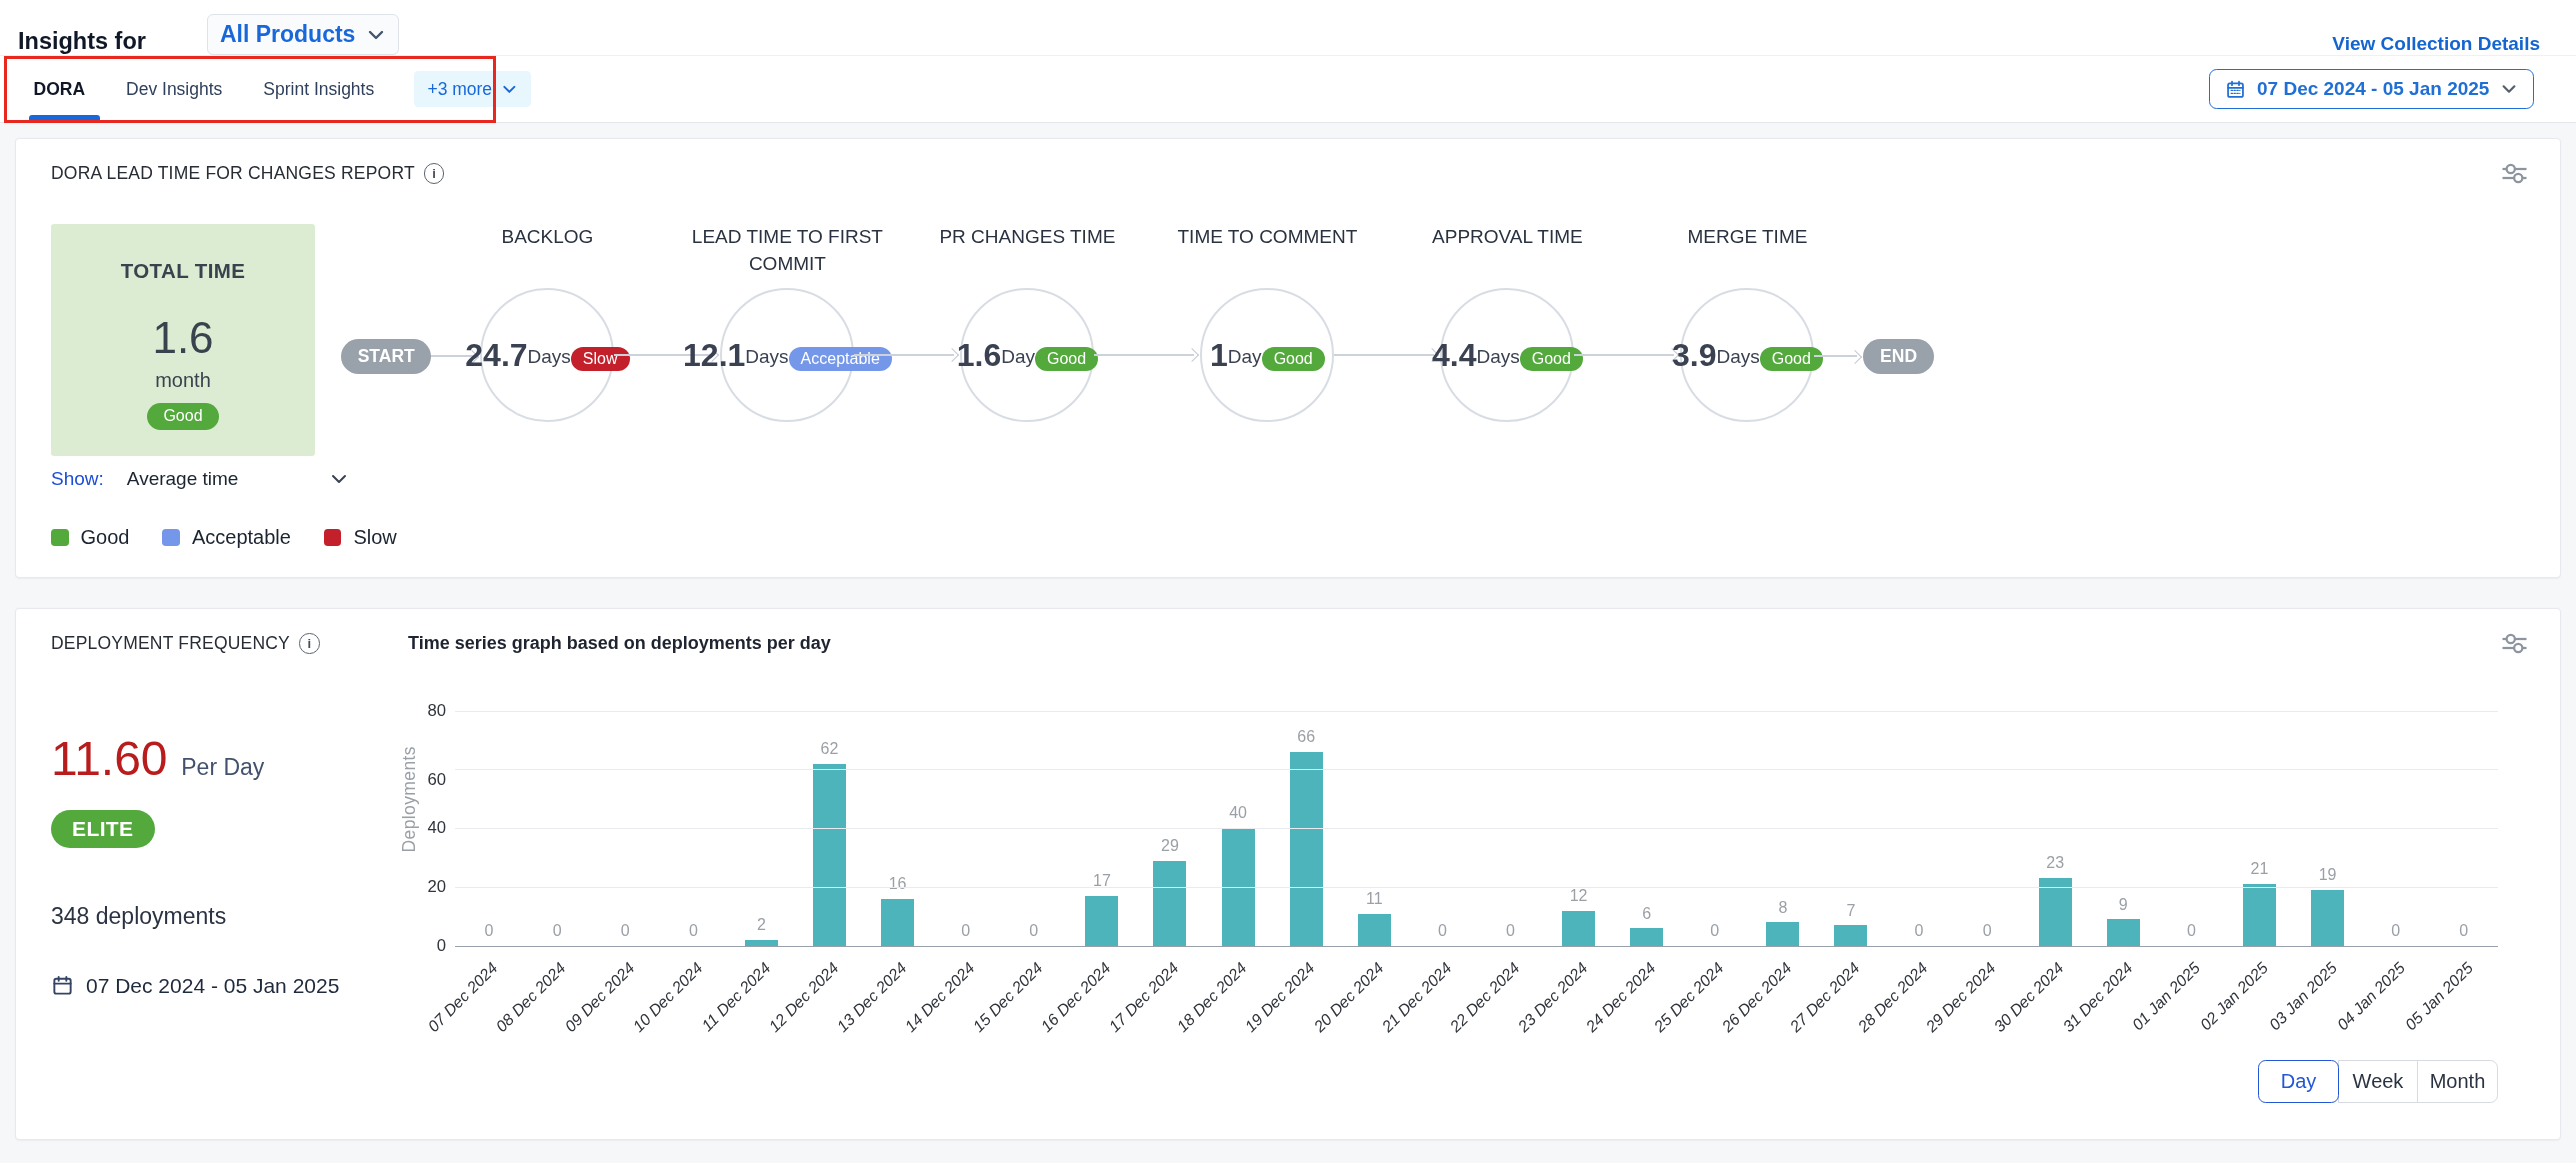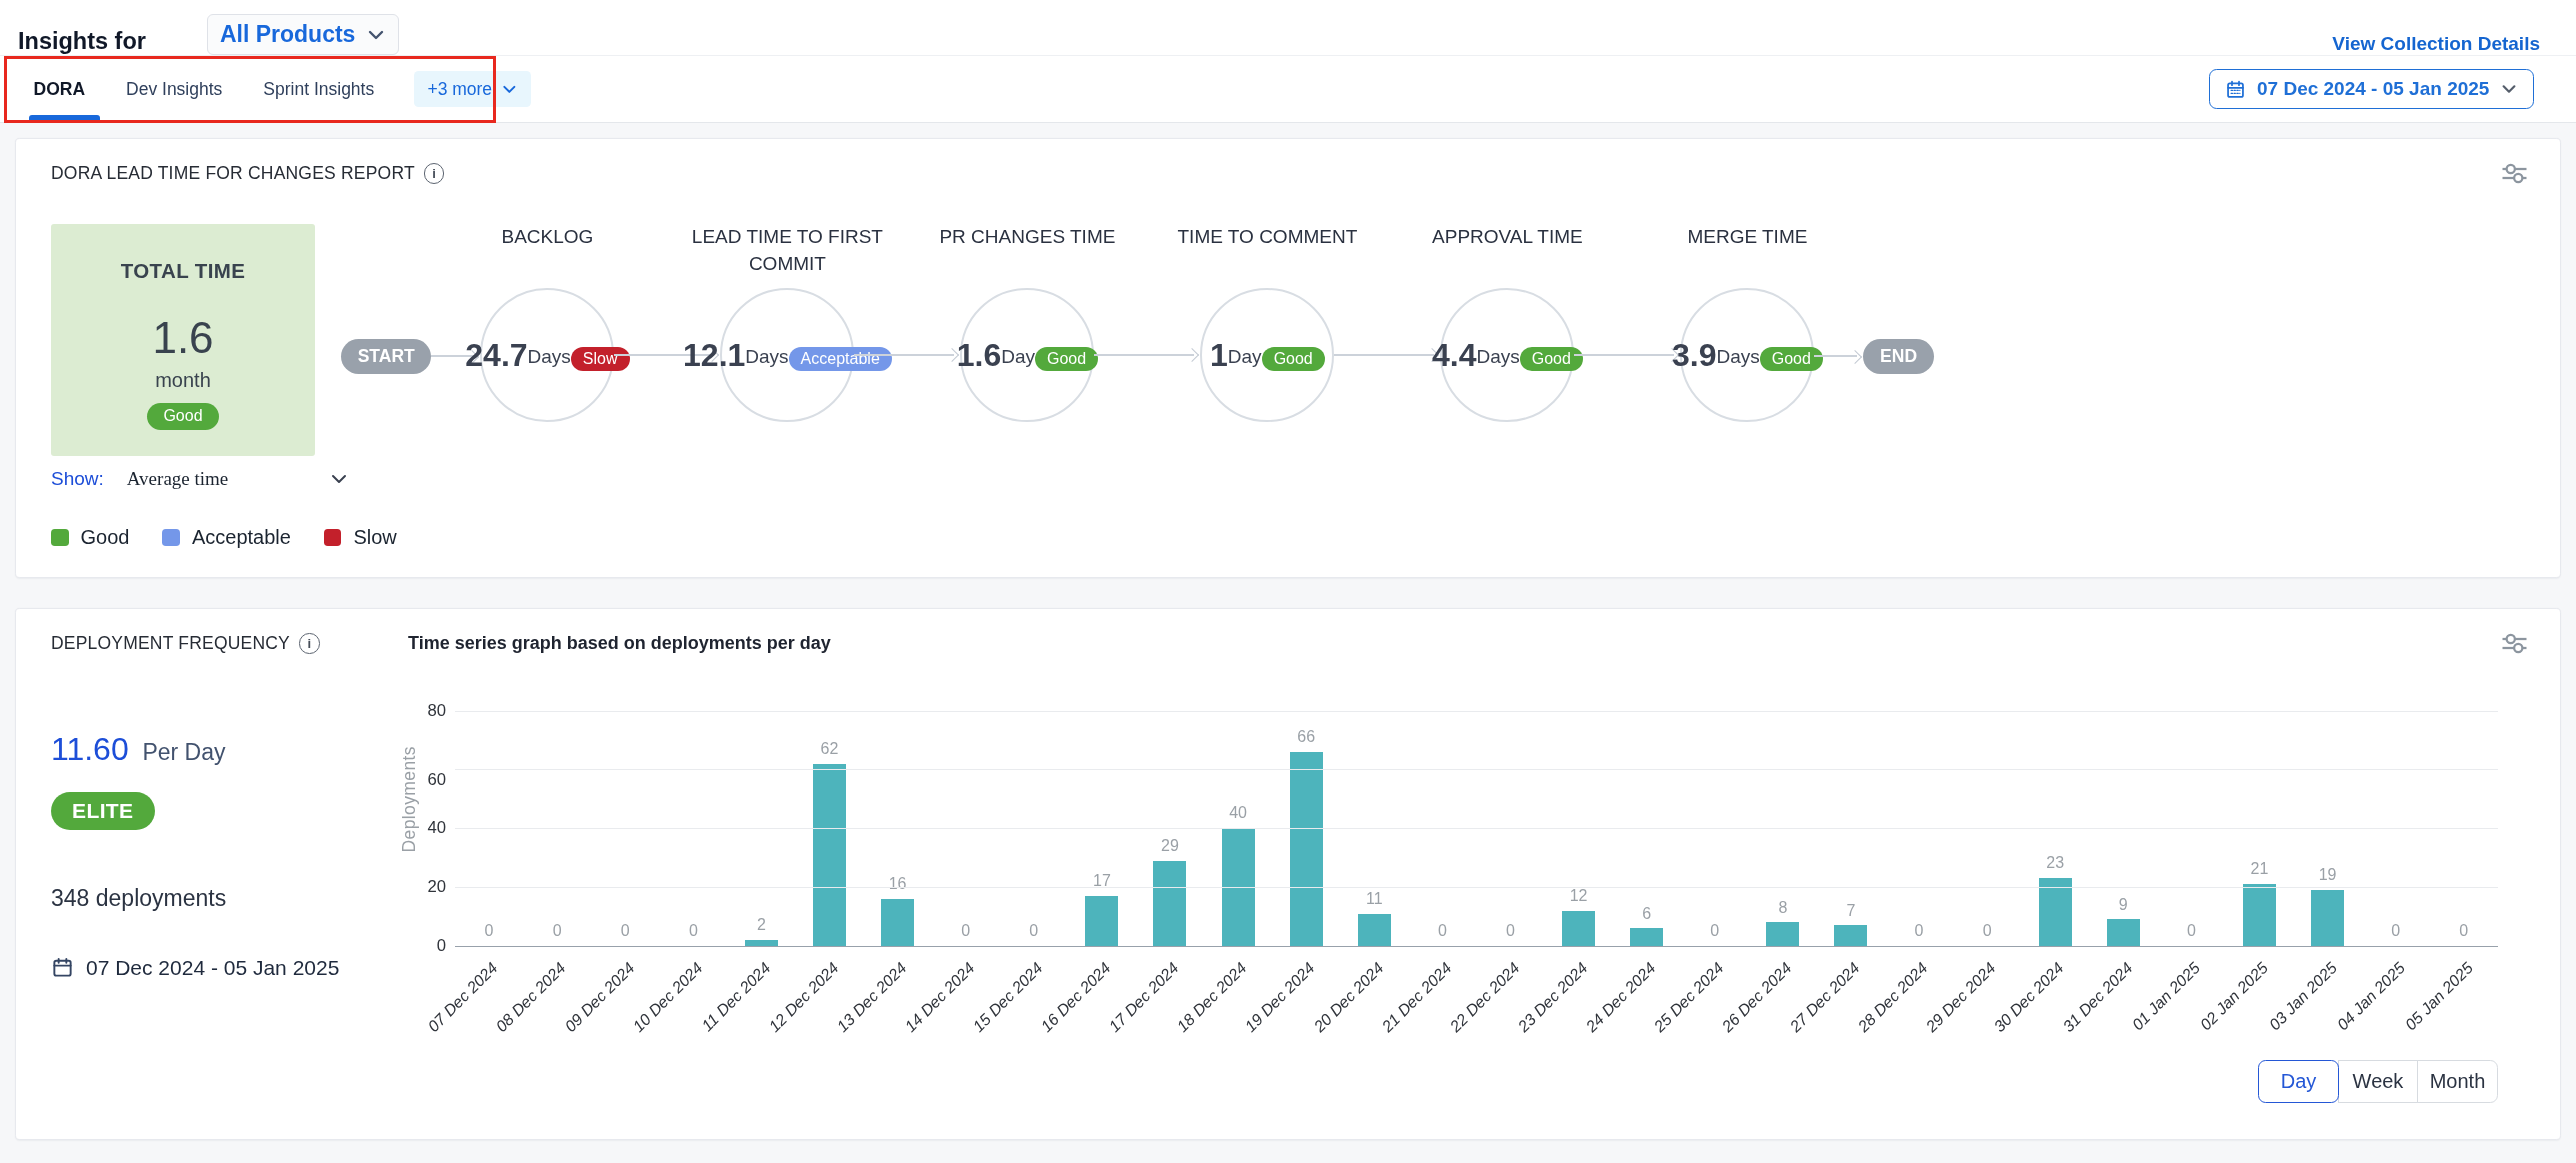--- a/index.html
+++ b/index.html
@@ -63,33 +63,33 @@
   .stage { position: relative; width: 134px; padding-top: 64px; display: flex; justify-content: center; }
   .stage-title { position: absolute; top: 0; left: 50%; transform: translateX(-50%); width: 252px;
     text-align: center; font-size: 19px; line-height: 1.4; color: #2a3140; }
   .stage-circle { width: 134px; height: 134px; border: 2.3px solid #d8dde3; border-radius: 50%; background: #fff;
     display: flex; flex-direction: row; align-items: center; justify-content: center; }
   .stage-circle .val { font-size: 32px; font-weight: 600; color: #3a4150; }
   .stage-circle .unit { font-size: 19px; color: #3a4150; margin-top: 3px; }
   .stage-circle .badge { margin-top: 7.6px; padding: 3px 12px; }
   .show-row { width: 298px; display: flex; align-items: center; margin-top: 12px; cursor: pointer; }
   .show-label { font-size: 19px; color: #1d4ed8; }
-  .show-value { font-size: 19px; color: #1b2430; margin-left: 23px; font-family: Liberation Serif, serif; }
+  .show-value { font-size: 19px; color: #1b2430; margin-left: 23px; }
   .show-row .chev { margin-left: auto; color: #3a4150; }
   .legend { display: flex; align-items: center; gap: 33px; margin-top: 36px; }
   .legend-item { display: flex; align-items: center; gap: 12px; font-size: 20px; color: #1b2430; }
   .legend-swatch { width: 17.5px; height: 17.5px; border-radius: 3.8px; }
 
   
   .dep-title-wrap { width: 357px; display: flex; align-items: center; flex: none; }
   .subtitle { font-size: 18px; font-weight: 700; color: #1f2430; }
   .deploy-content { display: flex; align-items: flex-start; }
   .stats { width: 357px; flex: none; padding-top: 76px; }
   .rate { display: flex; align-items: baseline; gap: 13.7px; }
-  .rate-value { font-size: 32px; color: #1d4ed8; }
+  .rate-value { font-size: 48px; color: #b91c1c; }
   .rate-unit { font-size: 23px; color: #42526e; }
   .tier { display: inline-block; background: #53a93c; color: #fff; font-weight: 700; font-size: 21px;
     padding: 6.8px 21px; border-radius: 759px; margin-top: 24px; letter-spacing: 0.4px; }
   .total-deps { font-size: 23px; color: #2b3342; margin-top: 55px; }
   .date-row { display: flex; align-items: center; gap: 12px; margin-top: 44px; font-size: 21px; color: #1f2a3d; }
   .chart { flex: 1; position: relative; margin-top: 38px; padding: 0 30px 0 47px; }
   .ylab { position: absolute; left: -9px; top: 53px; writing-mode: vertical-rl; transform: rotate(180deg);
     font-size: 17.5px; color: #9aa0a6; letter-spacing: 0.4px; }
   .plot { position: relative; height: 254px; }
   .gridline { position: absolute; left: 0; right: 0; height: 0.8px; background: #e9ebee; }

